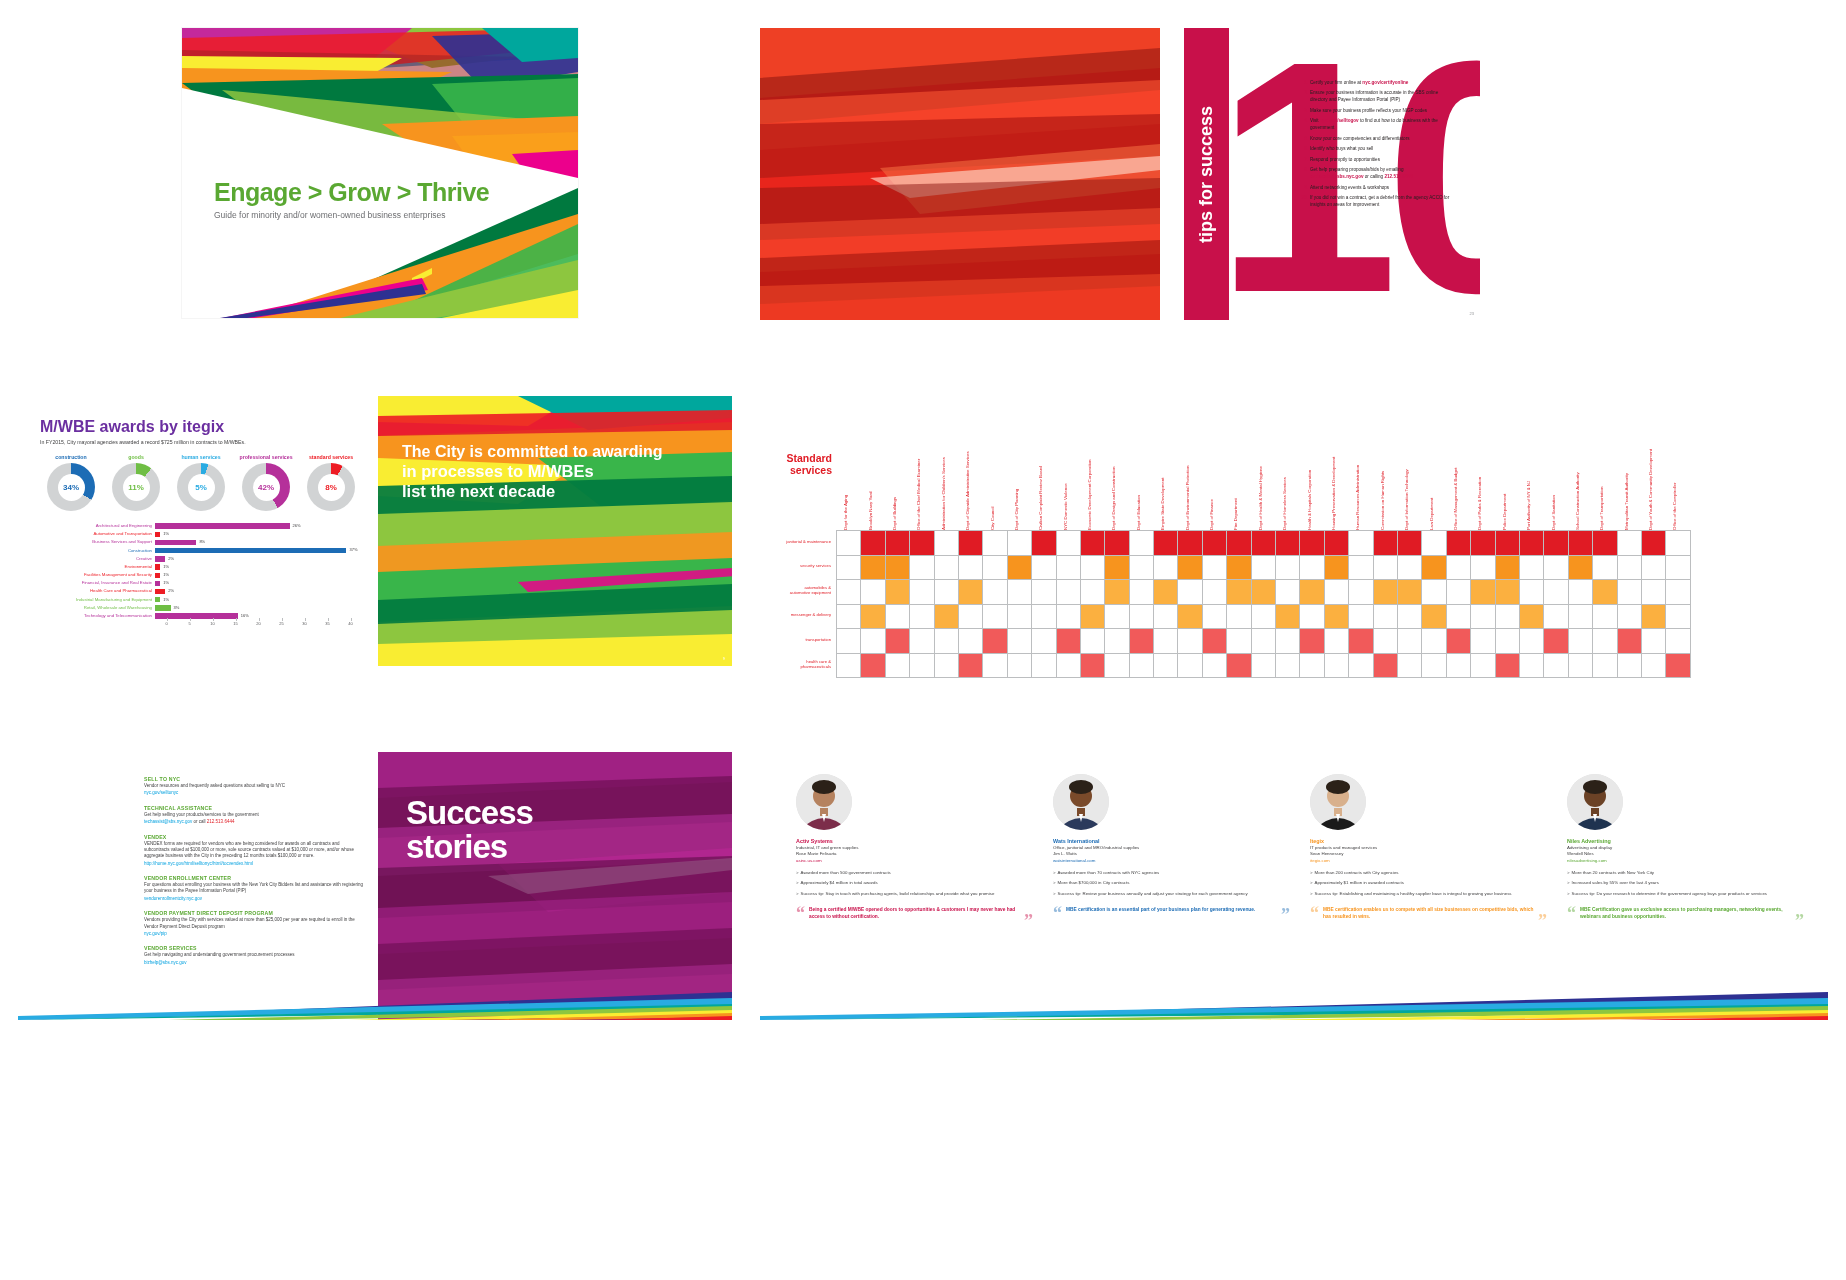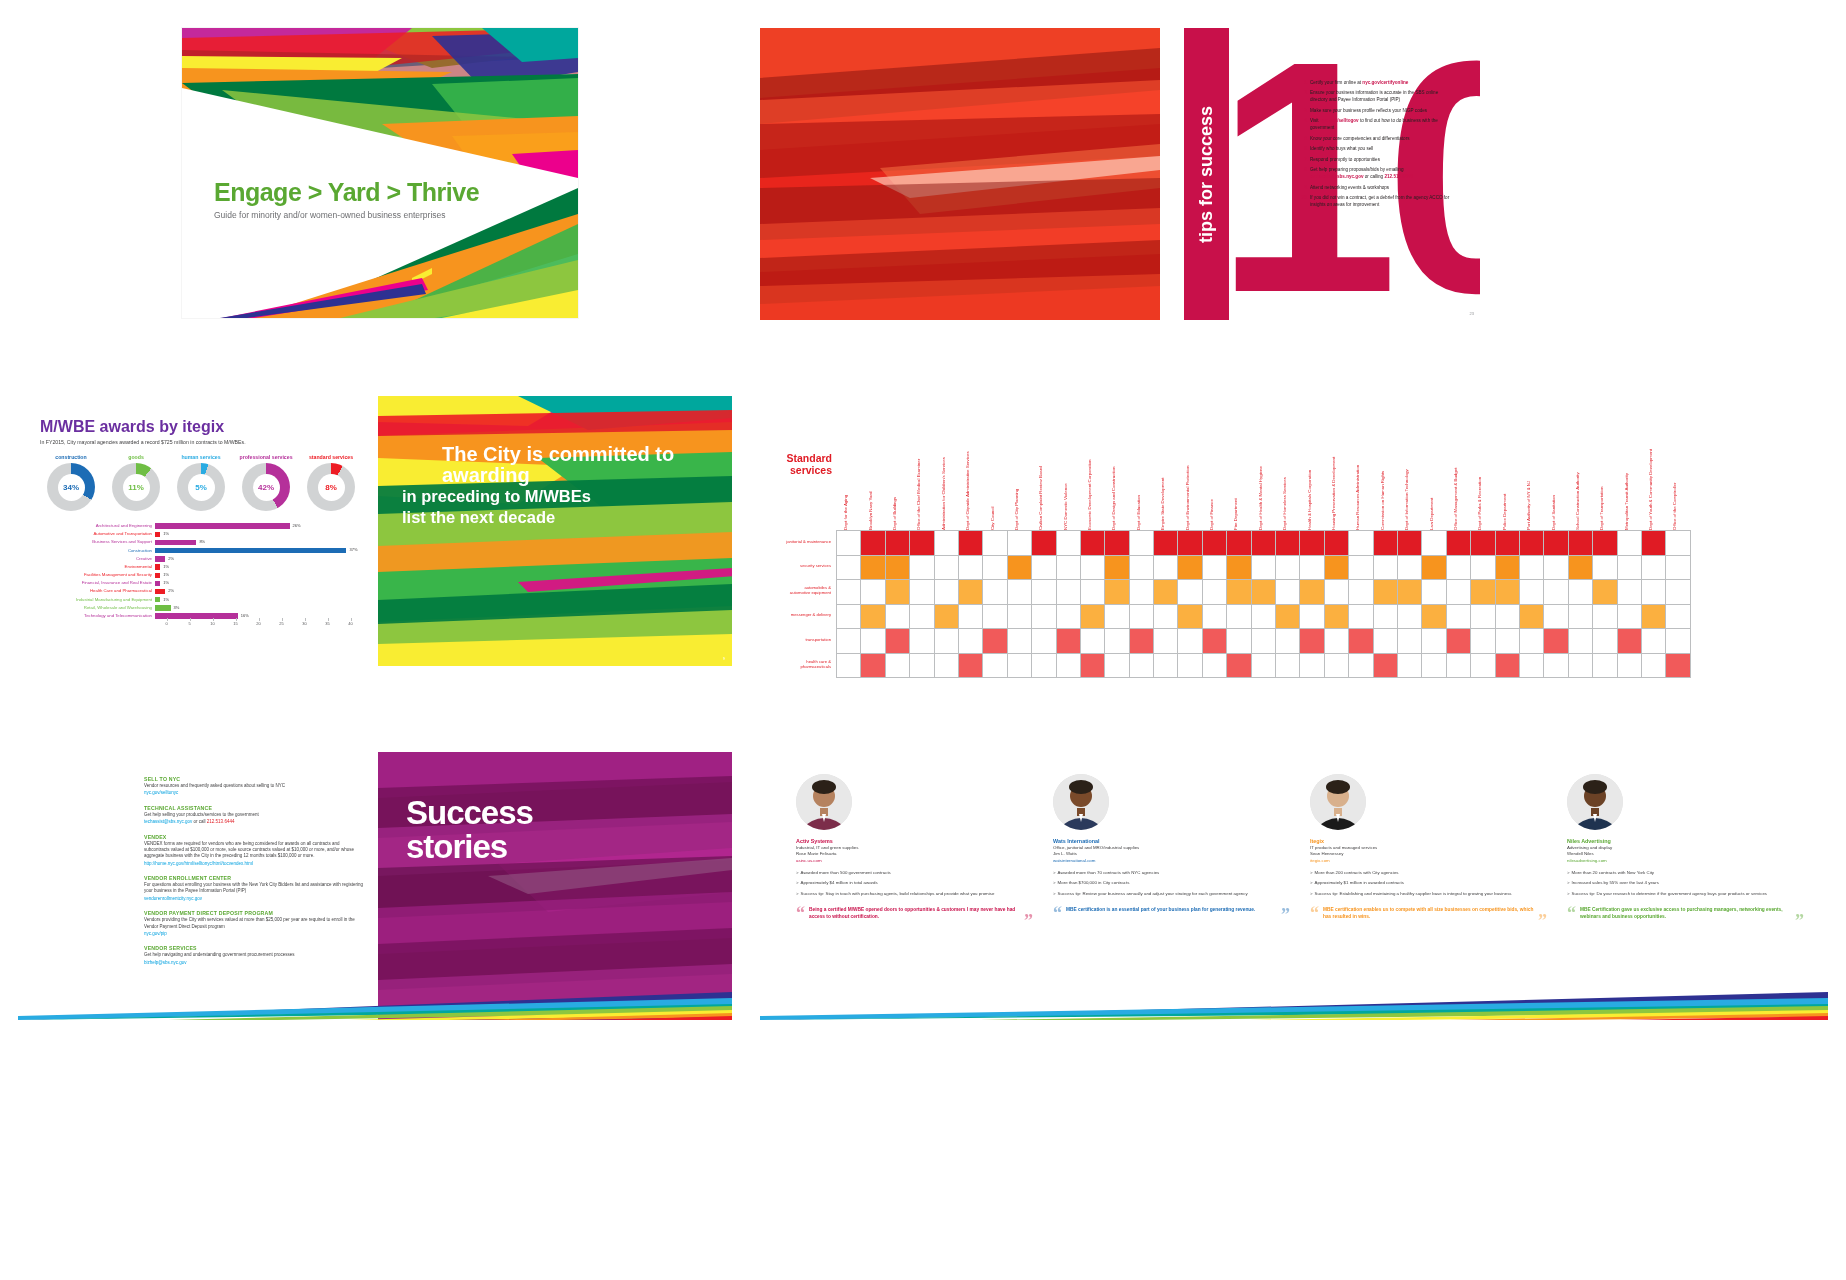--- a/index.html
+++ b/index.html
@@ -61,21 +61,21 @@
   .barrow { display:flex; align-items:center; height:8.2px; }
   .barrow .blabel { width:115px; text-align:right; font-size:4.3px; padding-right:3px; line-height:1; }
   .barrow .btrack { flex:1; position:relative; height:5.4px; }
   .barrow .bfill { position:absolute; left:0; top:0; height:100%; }
   .barrow .bval { position:absolute; top:-0.5px; font-size:4px; color:#414042; }
   .axis { display:flex; margin-left:115px; margin-top:1px; position:relative; height:9px;}
   .axis .tick { flex:1; font-size:4px; color:#58595b; text-align:center; position:relative; }
   .axis .tick:before{content:"";position:absolute;left:50%;top:-3px;width:1px;height:3px;background:#bcbec0;}
   #p-awards .rightpage { position:absolute; left:360px; top:0; width:354px; height:100%; overflow:hidden;}
   .commit-text { position:absolute; left:24px; top:48px; z-index:40; color:#fff; }
-  .commit-l1 { font-size:20px; font-weight:bold; line-height:1.05;margin-left:40px; }
+  .commit-l1 { font-size:16px; font-weight:bold; line-height:1.05; }
   .commit-big { font-size:49px; font-weight:bold; line-height:.97; letter-spacing:-2px; margin:2px 0; }
   .commit-l3 { font-size:16.5px; font-weight:bold; line-height:1.25; }
   .commit-pg { position:absolute; right:7px; bottom:5px; font-size:4px; color:#fff; z-index:50;}
 
   
   #p-matrix { left: 760px; top: 396px; width: 1068px; height: 270px; background:#fff; }
   .mx-title { position:absolute; left:786px; top:452px; width:46px; color:#e01b24;
       font-size:10.5px; font-weight:bold; line-height:1.15; text-align:right; z-index:5;}
   .mx-wrap { position:absolute; left:836px; top:432px; }
   .mx-cols { display:flex; }
@@ -156,21 +156,21 @@
         <polygon points="30,292 240,250 246,262 60,292" fill="#ec008c"></polygon>
         <polygon points="26,292 240,256 244,266 50,292" fill="#2e3192"></polygon>
         <polygon points="150,292 396,232 396,268 240,292" fill="#8dc63f"></polygon>
         <polygon points="250,292 396,262 396,292 320,292" fill="#f9ed32"></polygon>
       </svg>
     </div>
     <div class="cover-title-wrap">
       <div class="cover-title">
         <span>Engage</span>
         <span class="gt">&gt;</span>
-        <span>Yard</span>
+        <span>Grow</span>
         <span class="gt">&gt;</span>
         <span>Thrive</span>
       </div>
       <div class="cover-sub">Guide for minority and/or women-owned business enterprises</div>
     </div>
   </div>
 
   <div class="panel" id="p-tips">
     <div class="left-red">
       <svg width="400" height="292" viewBox="0 0 400 292" preserveAspectRatio="none" style="position:absolute;inset:0;">
@@ -386,21 +386,21 @@
         <polygon points="0,118 354,106 354,160 0,172" fill="#8dc63f"></polygon>
         <polygon points="0,150 354,136 354,186 0,200" fill="#f7941e" opacity=".92"></polygon>
         <polygon points="0,176 354,162 354,210 0,226" fill="#39b54a"></polygon>
         <polygon points="0,204 354,188 354,236 0,252" fill="#00793f" opacity=".9"></polygon>
         <polygon points="0,228 354,214 354,256 0,270" fill="#8dc63f"></polygon>
         <polygon points="0,248 354,238 354,270 0,270" fill="#f9ed32"></polygon>
         <polygon points="140,186 354,172 356,180 150,196" fill="#ec008c" opacity=".85"></polygon>
       </svg>
       <div class="commit-text">
         <div class="commit-l1">The City is committed to awarding</div>
-        <div class="commit-l3">in preceding to M/WBEs</div>
+        <div class="commit-l3">in processes to M/WBEs</div>
         <div class="commit-l3">list the next decade</div>
       </div>
       <div class="commit-pg">9</div>
     </div>
   </div>
 
   <div class="panel" id="p-matrix"></div>
   <div class="mx-title">Standard services</div>
   <div class="mx-wrap">
     <div class="mx-cols" id="mx-cols">

